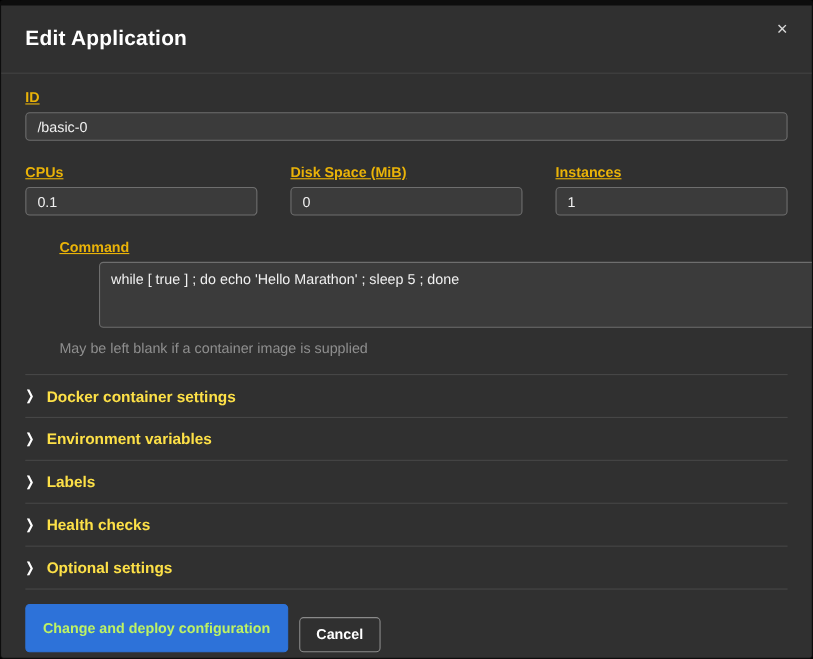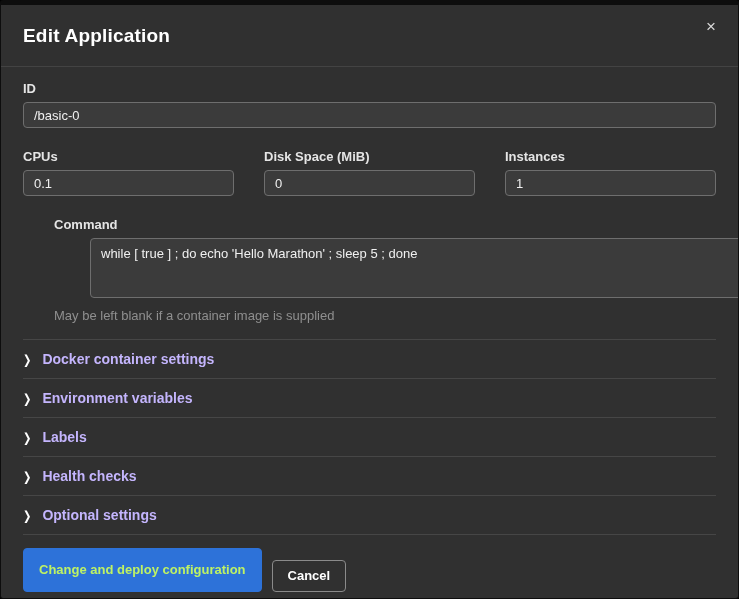--- a/index.html
+++ b/index.html
@@ -52,22 +52,23 @@
   
   .modal-body {
     flex: 1 1 auto;
     padding: 14px 22px 0 22px;
   }
   .form-group { margin-bottom: 21px; }
   .form-group label {
     display: block;
     font-size: 13px;
     font-weight: bold;
-    color: #e5e5e5;
+    color: #eab308;
     margin-bottom: 6px;
+    text-decoration: underline;
   }
   .text-input, .text-area {
     box-sizing: border-box;
     width: 100%;
     background: #3b3b3b;
     border: 1px solid #6e6e6e;
     border-radius: 4px;
     color: #f0f0f0;
     font-family: "Liberation Sans", "DejaVu Sans", sans-serif;
     font-size: 13px;
@@ -111,21 +112,21 @@
   .chevron {
     font-size: 10px;
     color: #ffffff;
     margin-right: 11px;
     transform: scaleY(1.25);
     display: inline-block;
   }
   .section-label {
     font-size: 14px;
     font-weight: bold;
-    color: #c4b5fd;
+    color: #fde047;
   }
   
   .modal-footer {
     flex: 0 0 auto;
     display: flex;
     gap: 10px;
     padding: 13px 22px 15px 22px;
   }
   .btn {
     font-family: "Liberation Sans", "DejaVu Sans", sans-serif;

